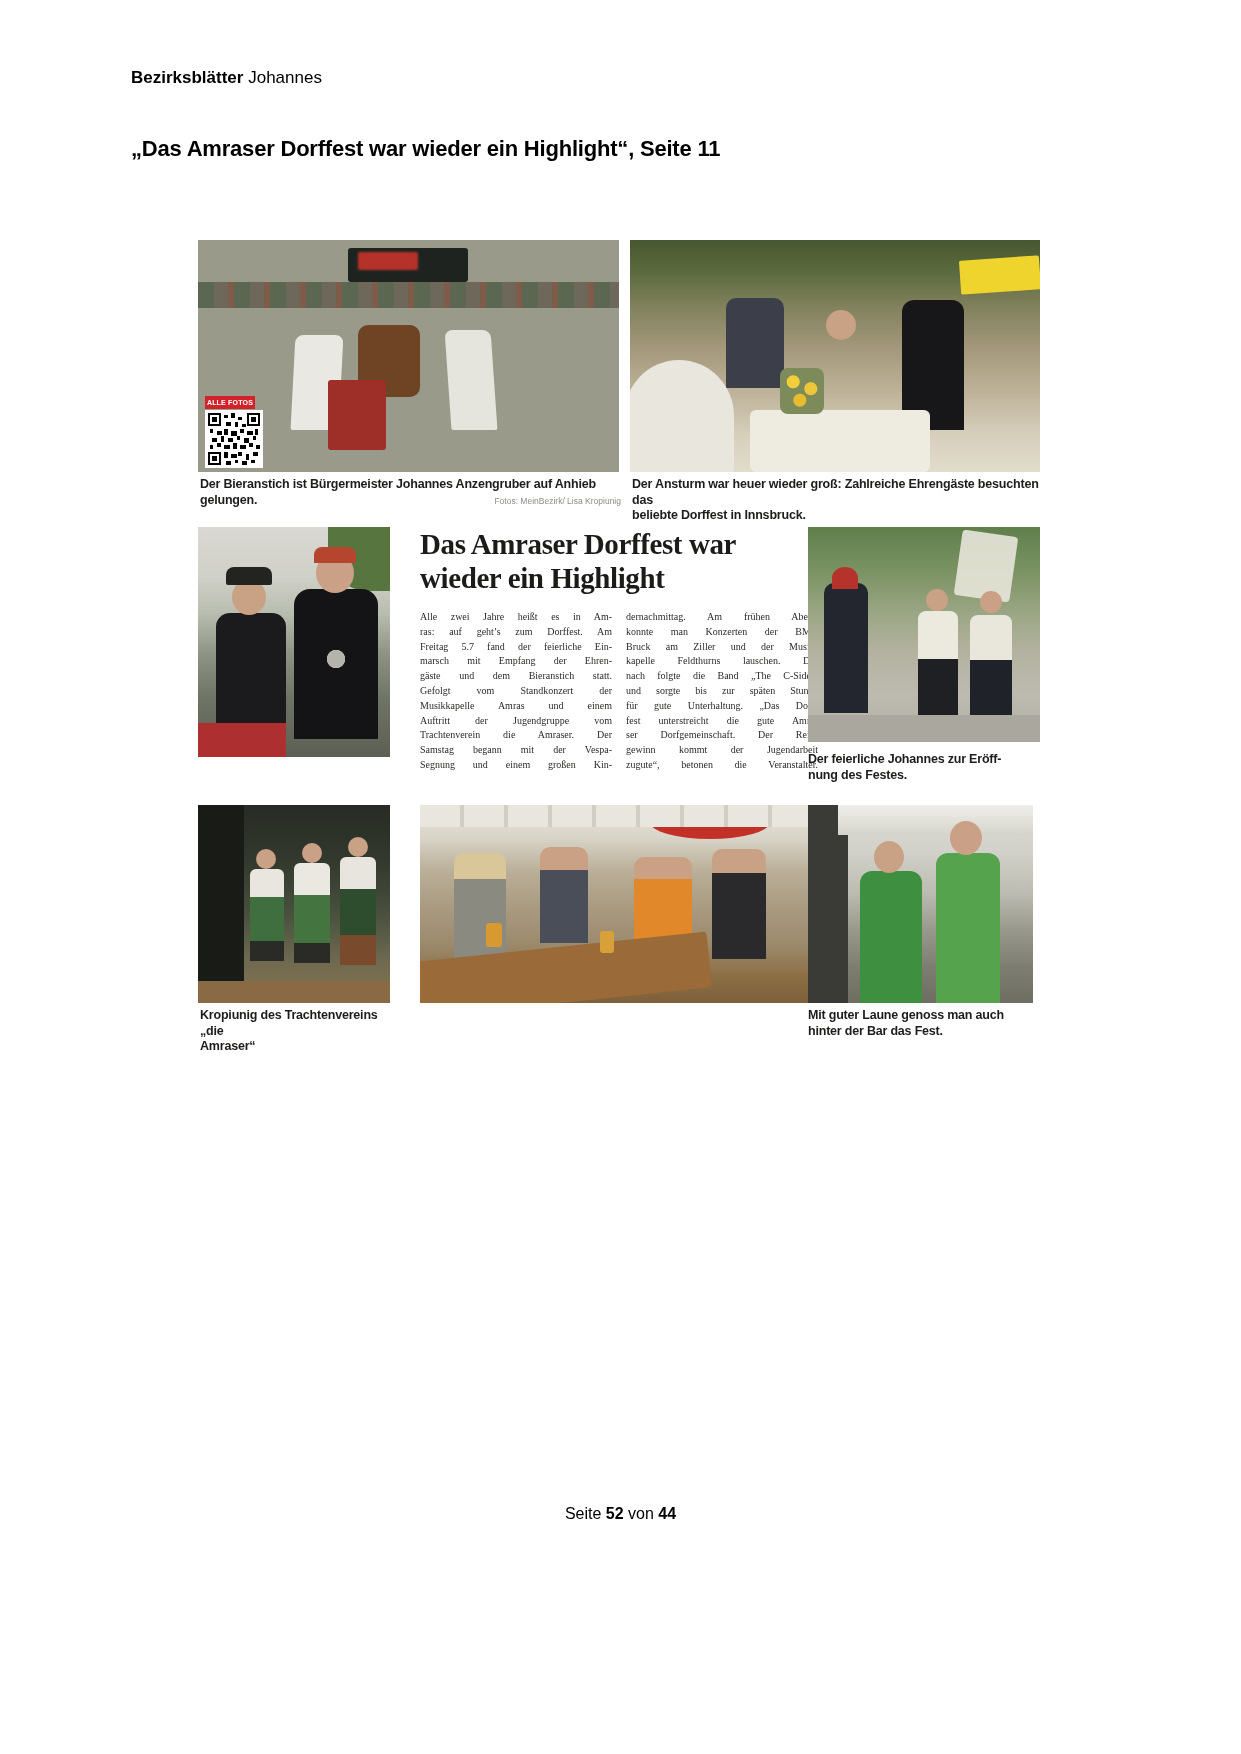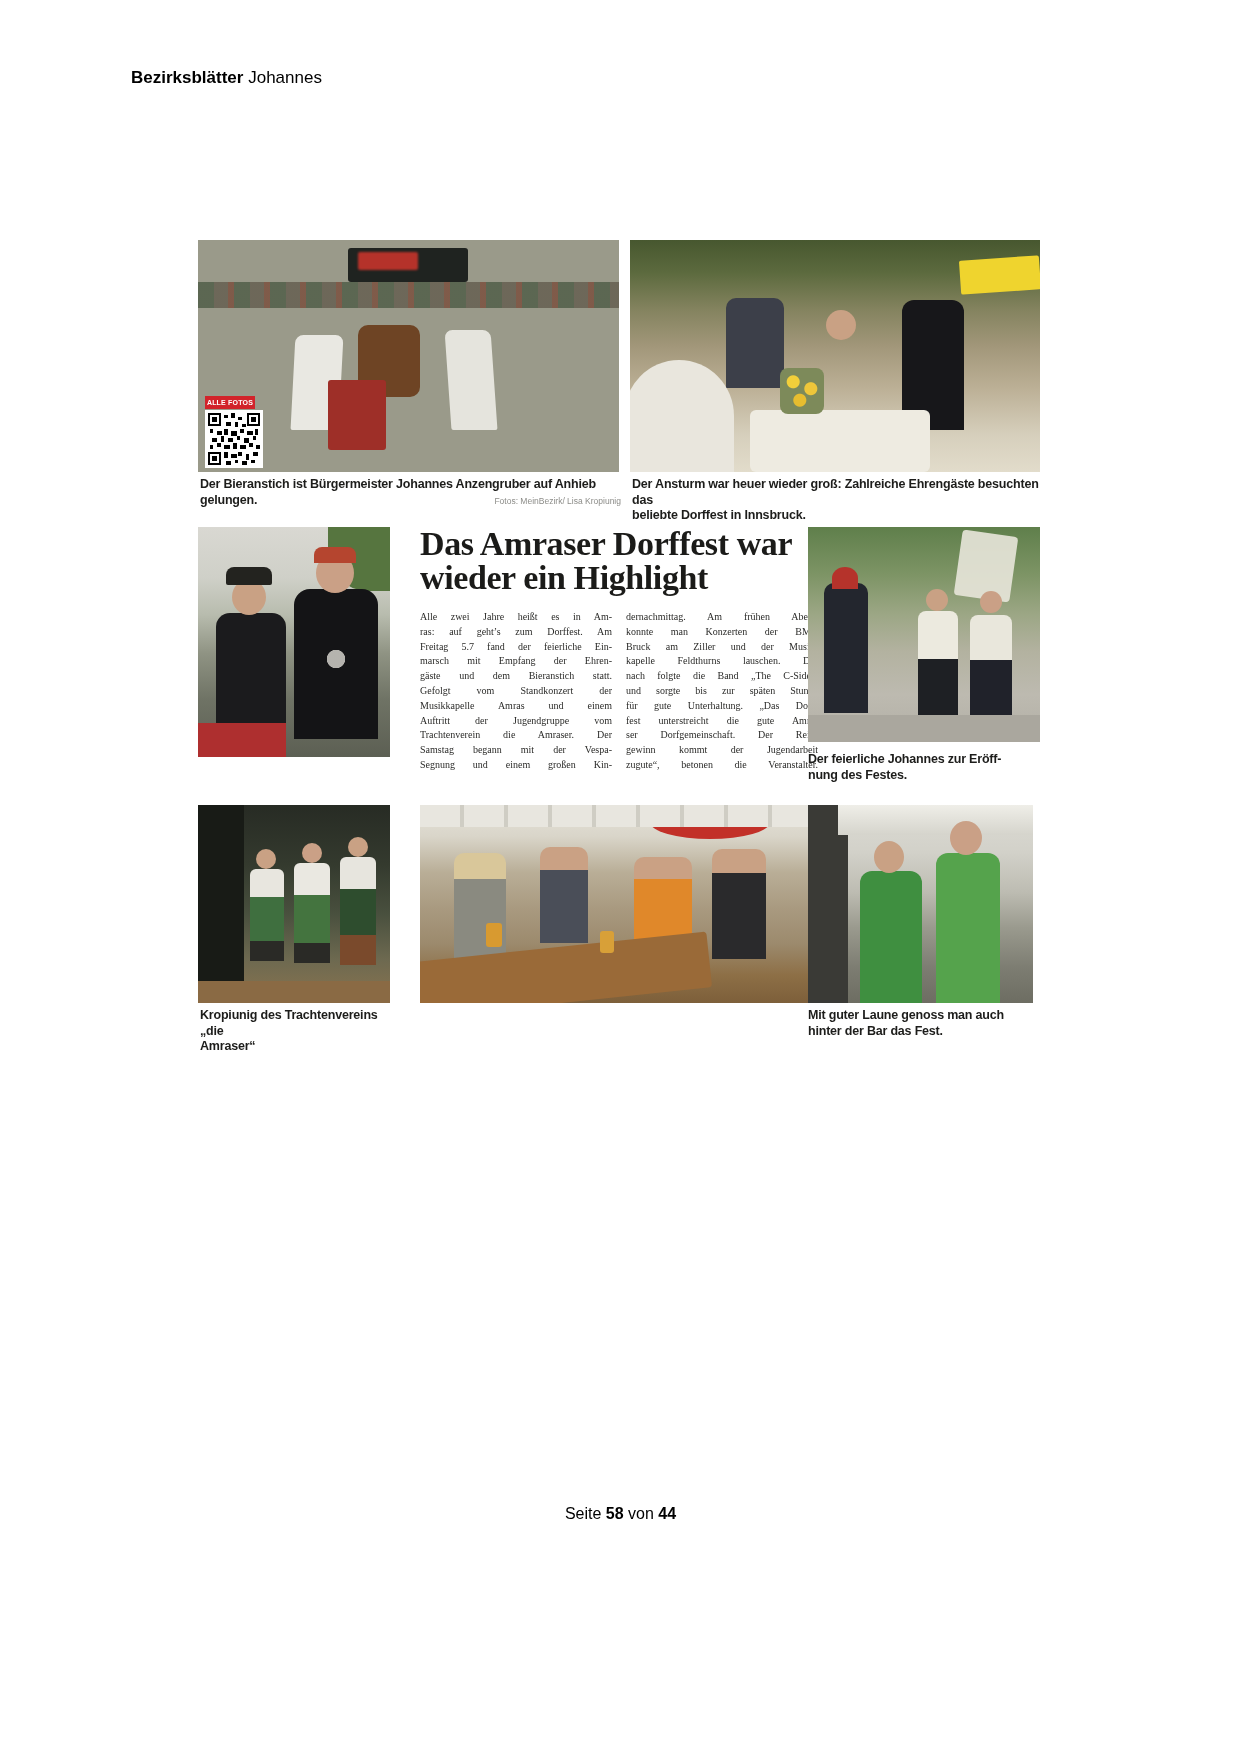--- a/index.html
+++ b/index.html
@@ -20,21 +20,21 @@
   .caption {
     position:absolute; font-weight:bold; font-size:12.5px; line-height:15.5px;
     color:#1d1d1b; letter-spacing:-0.2px;
   }
   .caption-row2 { display:flex; justify-content:space-between; align-items:baseline; }
   .credit { font-weight:normal; font-size:8.5px; color:#8c8c88; letter-spacing:0; }
 
   .article-title {
     position:absolute; left:222px; top:287px; width:398px;
     font-family:"Liberation Serif", serif; font-weight:bold;
-    font-size:34px; line-height:34px; color:#1b1b19; letter-spacing:-0.4px;
+    font-size:29px; line-height:34px; color:#1b1b19; letter-spacing:-0.4px;
   }
   .body-col {
     position:absolute; top:370px; width:192px; height:164px;
     font-family:"Liberation Serif", serif; font-size:10px; line-height:14.8px; color:#2b2b29;
   }
   .body-col > div { text-align:justify; text-align-last:justify; }
   .col1 { left:222px; }
   .col2 { left:428px; }
 
   .badge {
@@ -66,20 +66,21 @@
 </head>
 <body>
 
 <div class="page">
 
   <div class="masthead">
     <span class="bold">Bezirksblätter</span>
     <span>Johannes</span>
   </div>
 
+  <div class="headline">„Das Amraser Dorffest war wieder ein Highlight“, Seite 11</div>
 
   <div class="clipping">
 
     <div class="photo ph-bieranstich">
       <div class="blob" style="left:150px;top:8px;width:120px;height:34px;background:#1f2320;border-radius:3px;"></div>
       <div class="blob" style="left:160px;top:12px;width:60px;height:18px;background:#b5322a;border-radius:2px;filter:blur(1px);"></div>
       <div class="blob" style="left:95px;top:95px;width:48px;height:95px;background:#e9e8e2;border-radius:8px 8px 2px 2px;transform:skewX(-3deg);"></div>
       <div class="blob" style="left:250px;top:90px;width:46px;height:100px;background:#e5e4dd;border-radius:8px 8px 2px 2px;transform:skewX(4deg);"></div>
       <div class="blob" style="left:160px;top:85px;width:62px;height:72px;background:#6e4424;border-radius:10px;"></div>
       <div class="blob" style="left:130px;top:140px;width:58px;height:70px;background:#9e2f28;border-radius:3px;"></div>
@@ -257,18 +258,18 @@
       </div>
     <div class="caption" style="left:610px;top:768px;width:232px;">
         <div>Mit guter Laune genoss man auch</div>
         <div>hinter der Bar das Fest.</div>
       </div>
 
   </div>
 
   <div class="footer">
     <span>Seite</span>
-    <span class="bold">58</span>
+    <span class="bold">52</span>
     <span>von</span>
     <span class="bold">44</span>
   </div>
 
 </div>
 
 </body></html>

